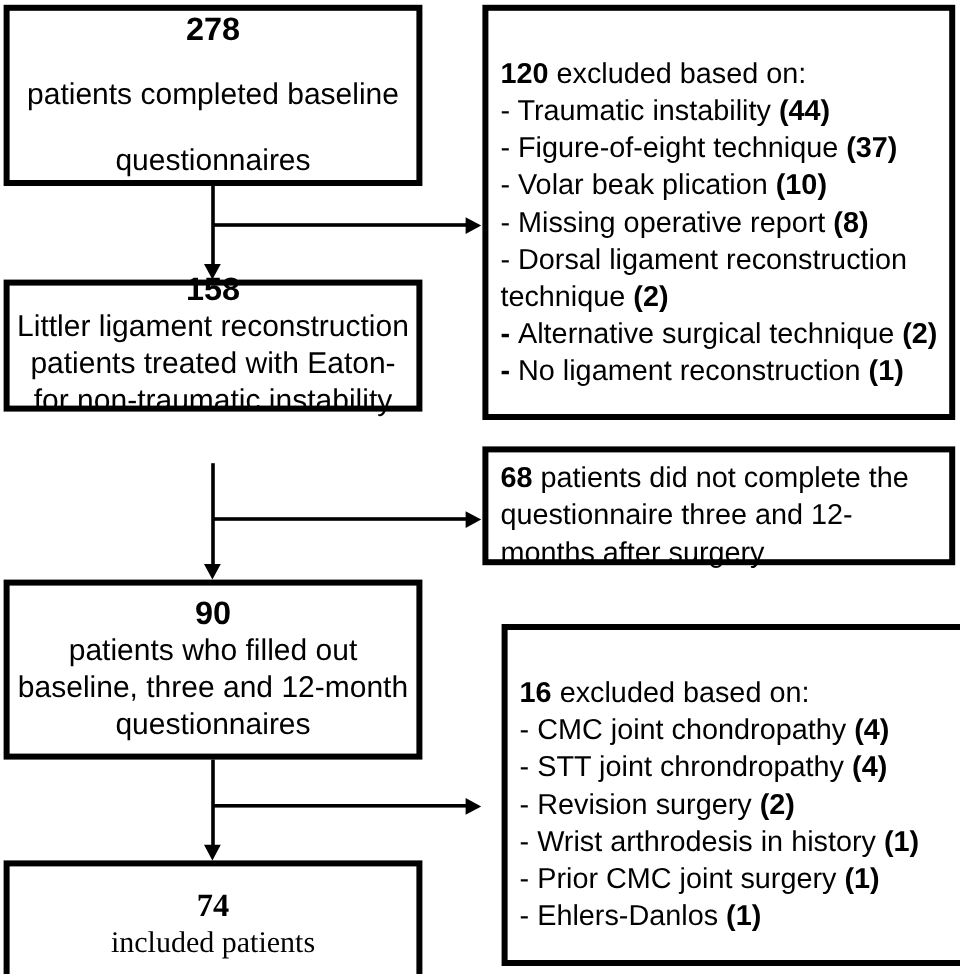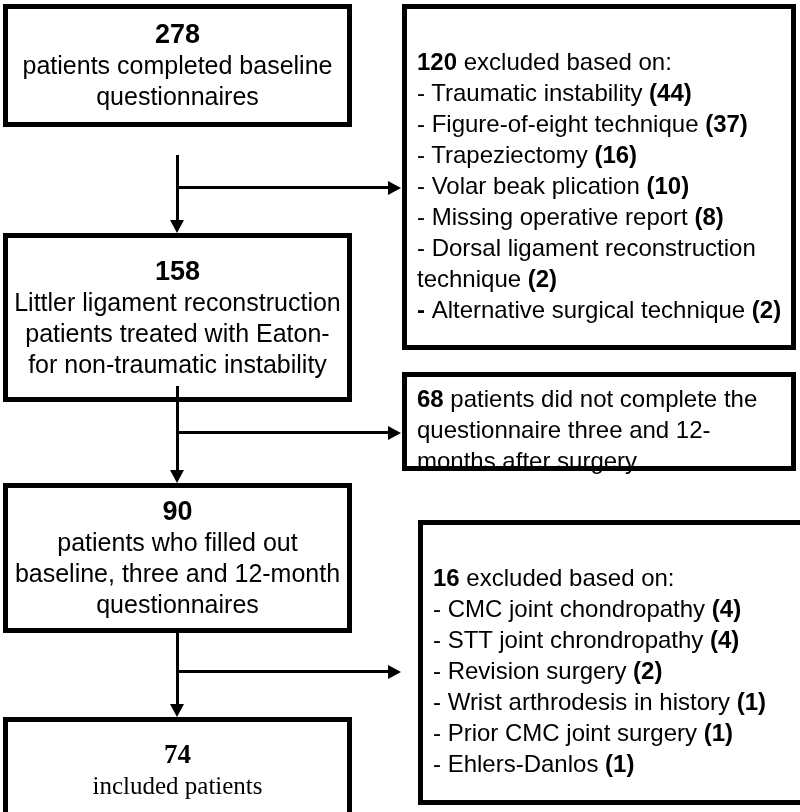--- a/index.html
+++ b/index.html
@@ -31,27 +31,27 @@
     position:absolute;width:0;height:0;
     border-top:7px solid transparent;border-bottom:7px solid transparent;
     border-left:13px solid #000;
   }
 </style>
 </head>
 <body>
 
 <div class="stage">
 
-  <div class="box lbox" style="top:4px;height:123px;">
+  <div class="box lbox" style="top:4px;height:151px;gap:24px;">
     <div class="num">278</div>
     <div class="tline">patients completed baseline</div>
     <div class="tline">questionnaires</div>
   </div>
 
-  <div class="box lbox" style="top:233px;height:169px;">
+  <div class="box lbox" style="top:233px;height:110px;">
     <div class="num">158</div>
     <div class="tline">Littler ligament reconstruction</div>
     <div class="tline">patients treated with Eaton-</div>
     <div class="tline">for non-traumatic instability</div>
   </div>
 
   <div class="box lbox" style="top:483px;height:150px;text-align:center;">
     <div class="num">90</div>
     <div class="tline">patients who filled out</div>
     <div class="tline">baseline, three and 12-month</div>
@@ -60,26 +60,26 @@
 
   <div class="box lbox" style="top:717px;height:106px;font-family:Liberation Serif, serif;">
     <div class="num">74</div>
     <div class="tline">included patients</div>
   </div>
 
   <div class="box rbox" style="top:4px;height:346px;">
     <div class="tline"><span class="b">120</span><span> excluded based on:</span></div>
     <div class="tline"><span>- Traumatic instability </span><span class="b">(44)</span></div>
     <div class="tline"><span>- Figure-of-eight technique </span><span class="b">(37)</span></div>
-    <div class="tline"><span>- Trapeziectomy </span><span class="b">(16)</span></div>
     <div class="tline"><span>- Volar beak plication </span><span class="b">(10)</span></div>
     <div class="tline"><span>- Missing operative report </span><span class="b">(8)</span></div>
     <div class="tline"><span>- Dorsal ligament reconstruction</span></div>
     <div class="tline"><span>technique </span><span class="b">(2)</span></div>
     <div class="tline"><span class="b">- </span><span>Alternative surgical technique </span><span class="b">(2)</span></div>
+    <div class="tline"><span class="b">- </span><span>No ligament reconstruction </span><span class="b">(1)</span></div>
   </div>
 
   <div class="box rbox" style="top:372px;height:99px;">
     <div class="tline"><span class="b">68</span><span> patients did not complete the</span></div>
     <div class="tline"><span>questionnaire three and 12-</span></div>
     <div class="tline"><span>months after surgery</span></div>
   </div>
 
   <div class="box rbox" style="top:520px;height:285px;margin-left:16px;">
     <div class="tline"><span class="b">16</span><span> excluded based on:</span></div>

